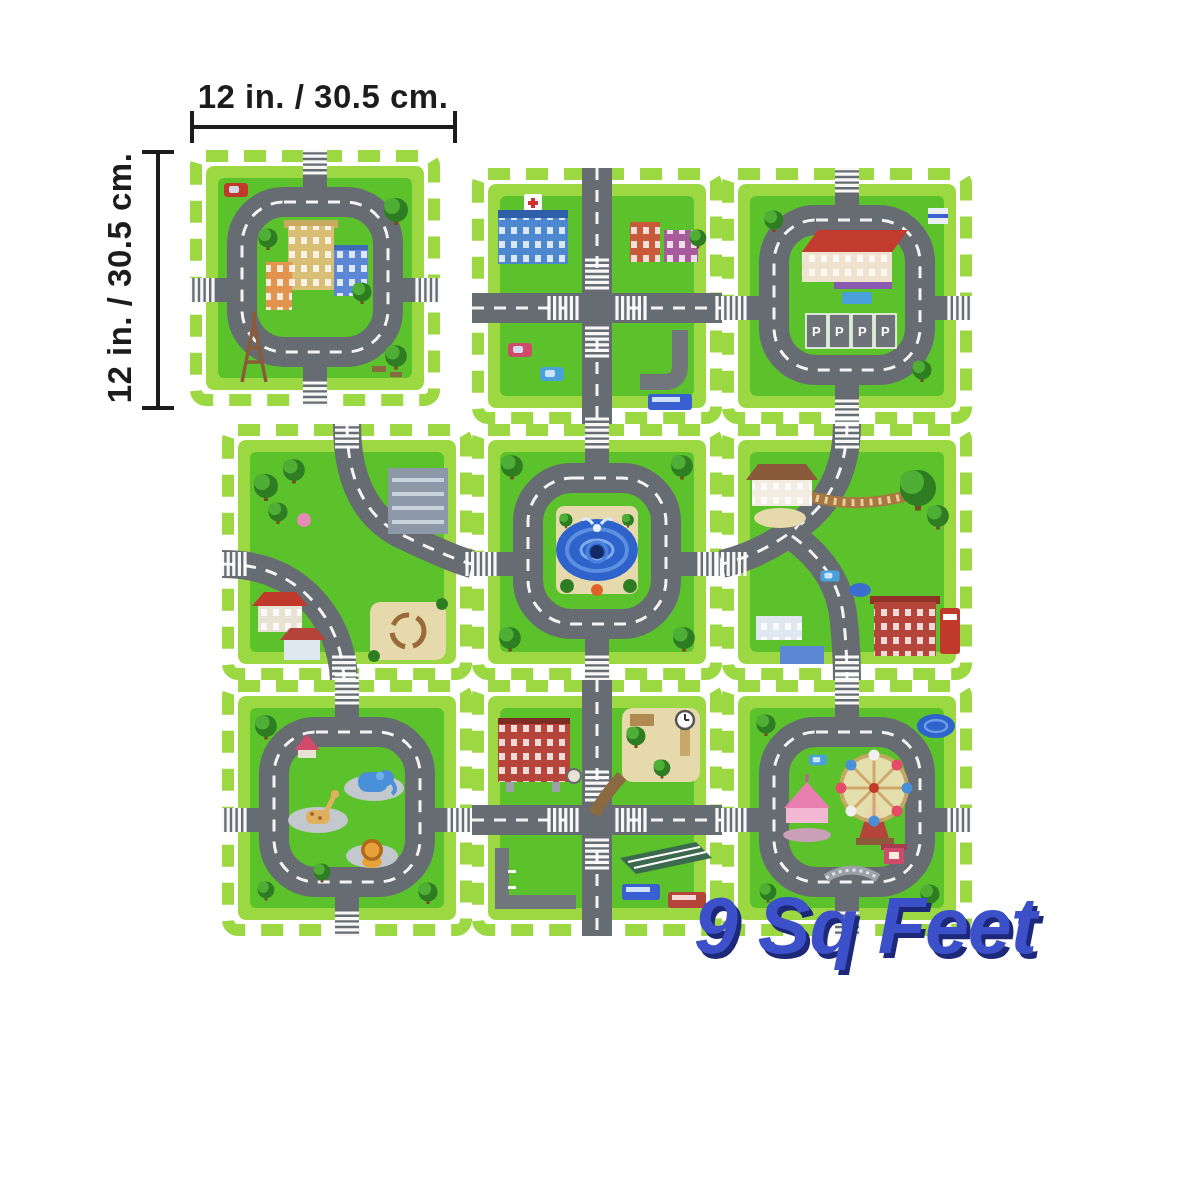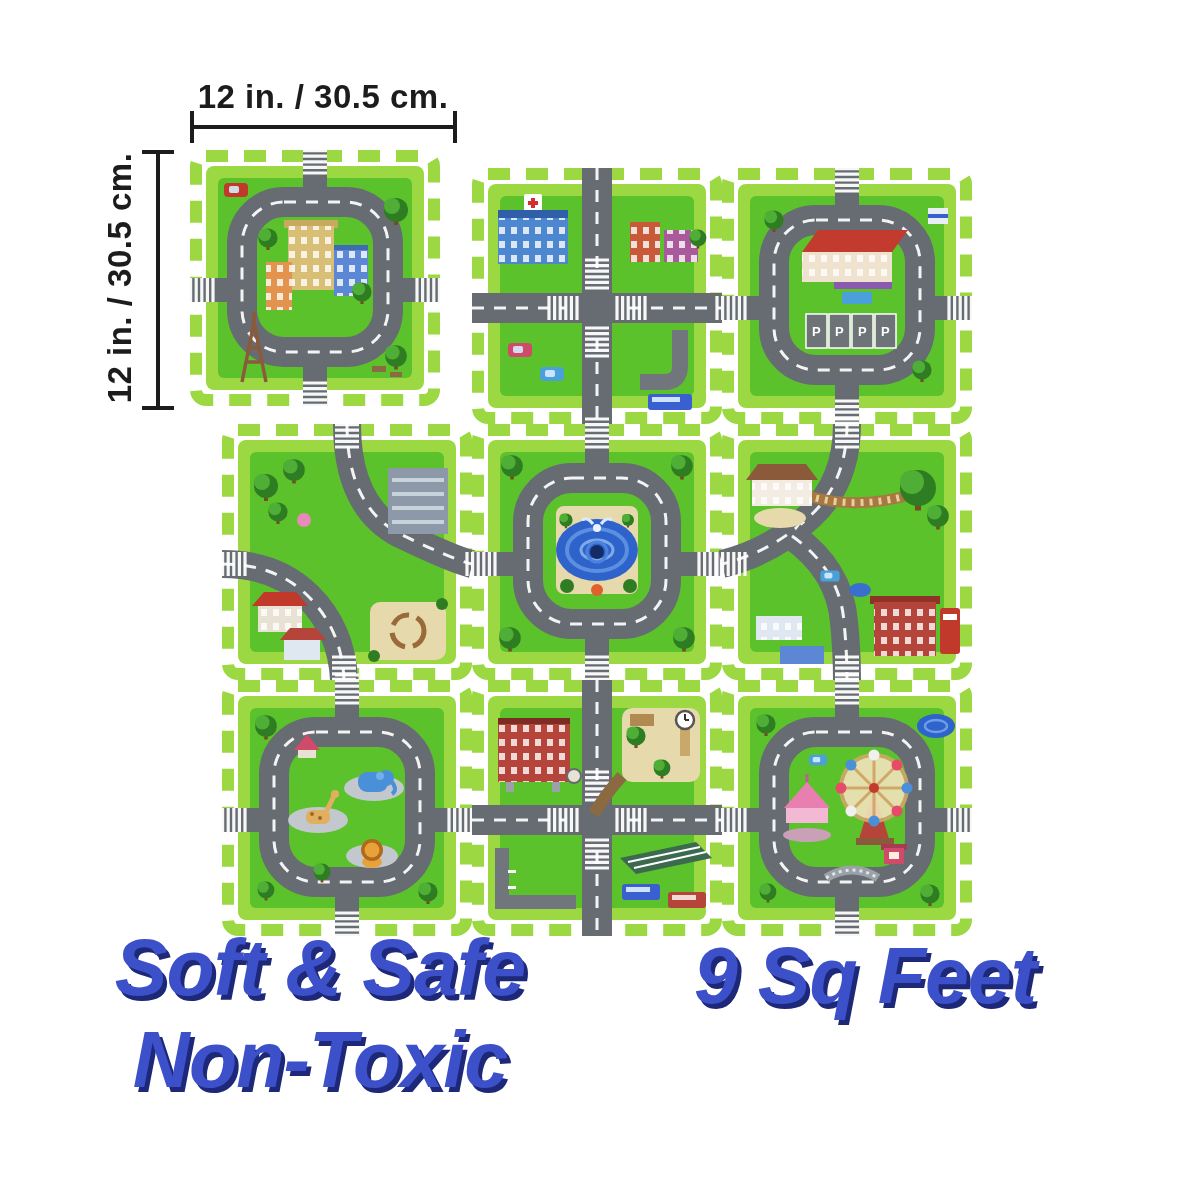--- a/index.html
+++ b/index.html
@@ -393,21 +393,17 @@
     </g>
     <use href="#tree" transform="translate(44,44) scale(.8)"></use>
     <use href="#tree" transform="translate(208,214) scale(.8)"></use>
     <use href="#tree" transform="translate(46,212) scale(.7)"></use>
   </g>
 </svg>
 
 <div class="dimlabel" style="left:163px;top:78px;width:320px;">12 in. / 30.5 cm.</div>
 <div class="dimlabel vert" style="left:-30px;top:259px;width:300px;">12 in. / 30.5 cm.</div>
 
-<div class="claims" style="left:40px;top:922px;width:560px;">
-  <div>Soft &amp; Safe</div>
-  <div>Non-Toxic</div>
-</div>
-<div class="claims" style="left:570px;top:930px;width:590px;">
+<div class="claims" style="left:570px;top:880px;width:590px;">
   <div>9 Sq Feet</div>
 </div>
 
 </div>
 
 </body></html>

